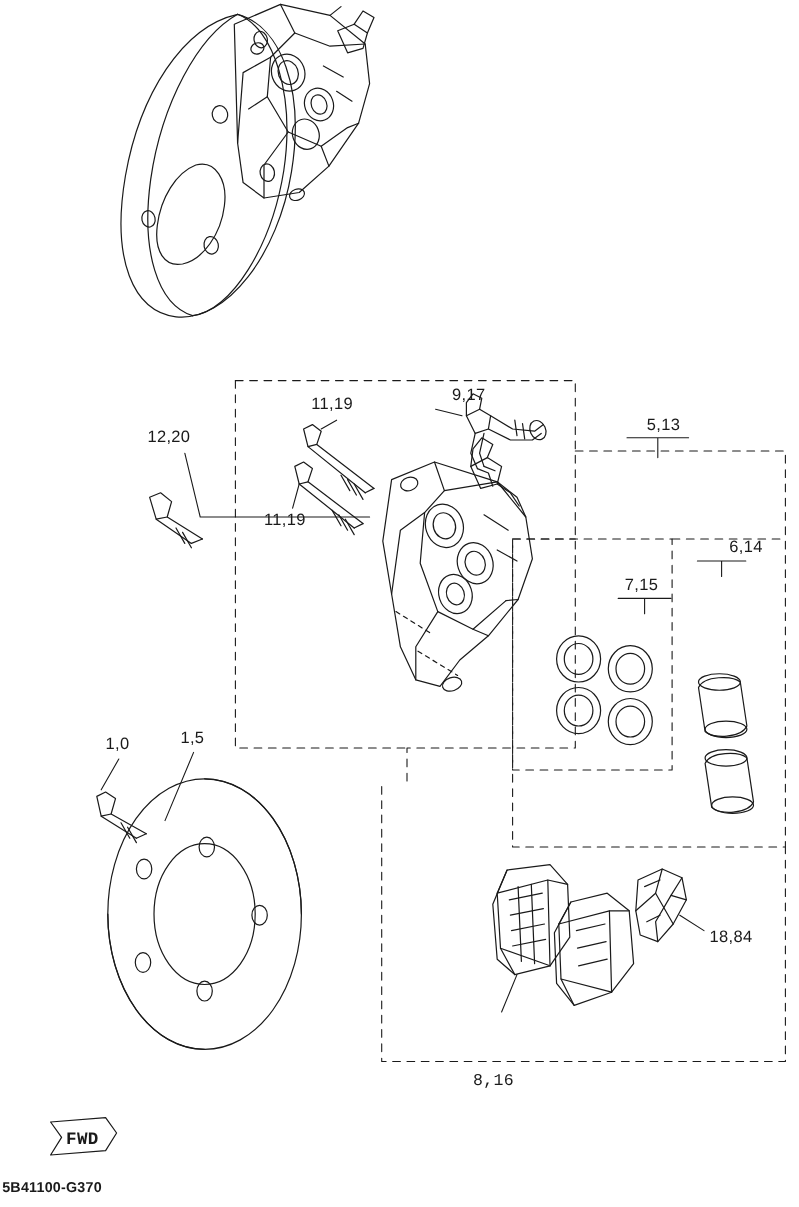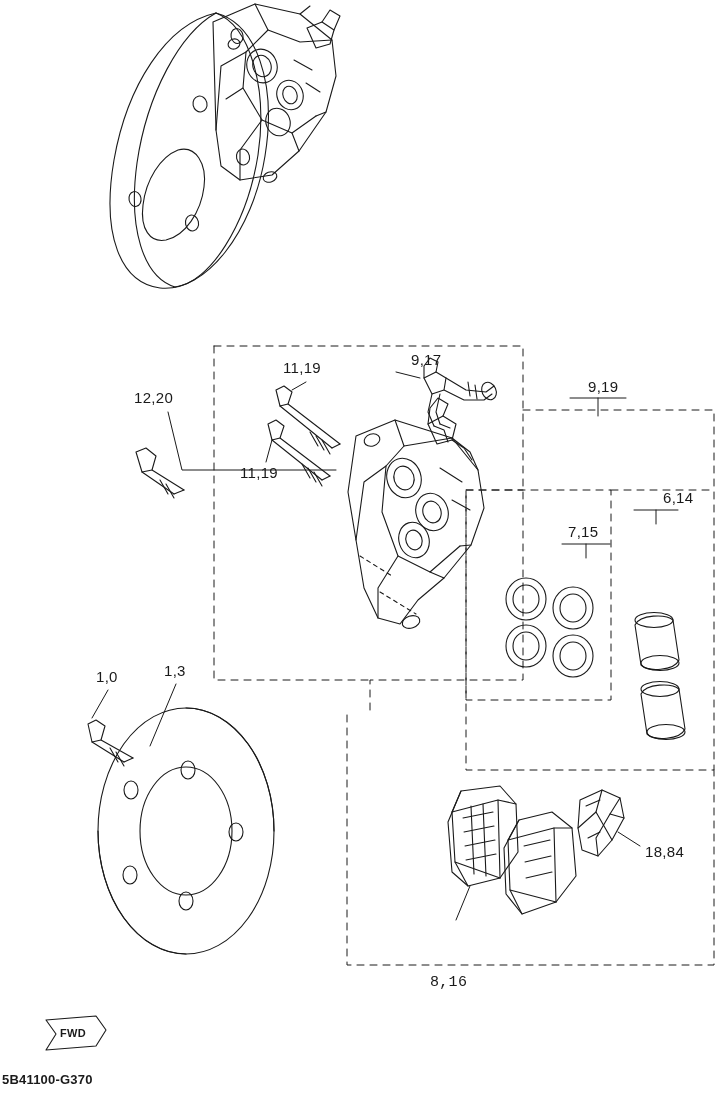--- a/index.html
+++ b/index.html
@@ -35,22 +35,22 @@
   .partcode {
     position: absolute;
     font-family: "Liberation Sans", sans-serif;
     font-size: 13px;
     color: #1a1a1a;
     white-space: nowrap;
     letter-spacing: 0.2px;
   }
   .fwd-text {
     position: absolute;
-    font-family: Liberation Sans, sans-serif;
-    font-size: 11px;
+    font-family: Liberation Mono, monospace;
+    font-size: 16px;
     font-weight: bold;
     color: #1a1a1a;
     letter-spacing: 0.3px;
   }
 </style>
 </head>
 <body>
 
 <div id="page">
 
@@ -277,27 +277,27 @@
 
       <g>
         <path d="M46 1020 L96 1016 L106 1030 L96 1046 L46 1050 L56 1034 Z"></path>
       </g>
 
     </g>
   </svg>
 
   <div class="lbl" style="left:283px; top:359px;">11,19</div>
   <div class="lbl" style="left:375px; top:351px;margin-left:36px;">9,17</div>
-  <div class="lbl" style="left:588px; top:378px;">9,19</div>
+  <div class="lbl" style="left:588px; top:378px;">5,13</div>
   <div class="lbl" style="left:134px; top:389px;">12,20</div>
   <div class="lbl" style="left:240px; top:464px;">11,19</div>
   <div class="lbl" style="left:663px; top:489px;">6,14</div>
   <div class="lbl" style="left:568px; top:523px;">7,15</div>
   <div class="lbl" style="left:96px; top:668px;">1,0</div>
-  <div class="lbl" style="left:164px; top:662px;">1,3</div>
+  <div class="lbl" style="left:164px; top:662px;">1,5</div>
   <div class="lbl" style="left:645px; top:843px;">18,84</div>
   <div class="lbl" style="left:430px; top:974px;font-family:Liberation Mono, monospace;">8,16</div>
 
   <div class="fwd-text" style="left:60px; top:1027px;">FWD</div>
 
   <div class="partcode" style="left:2px; top:1072px;font-weight:bold;">5B41100-G370</div>
 
 </div>
 
 </body></html>

